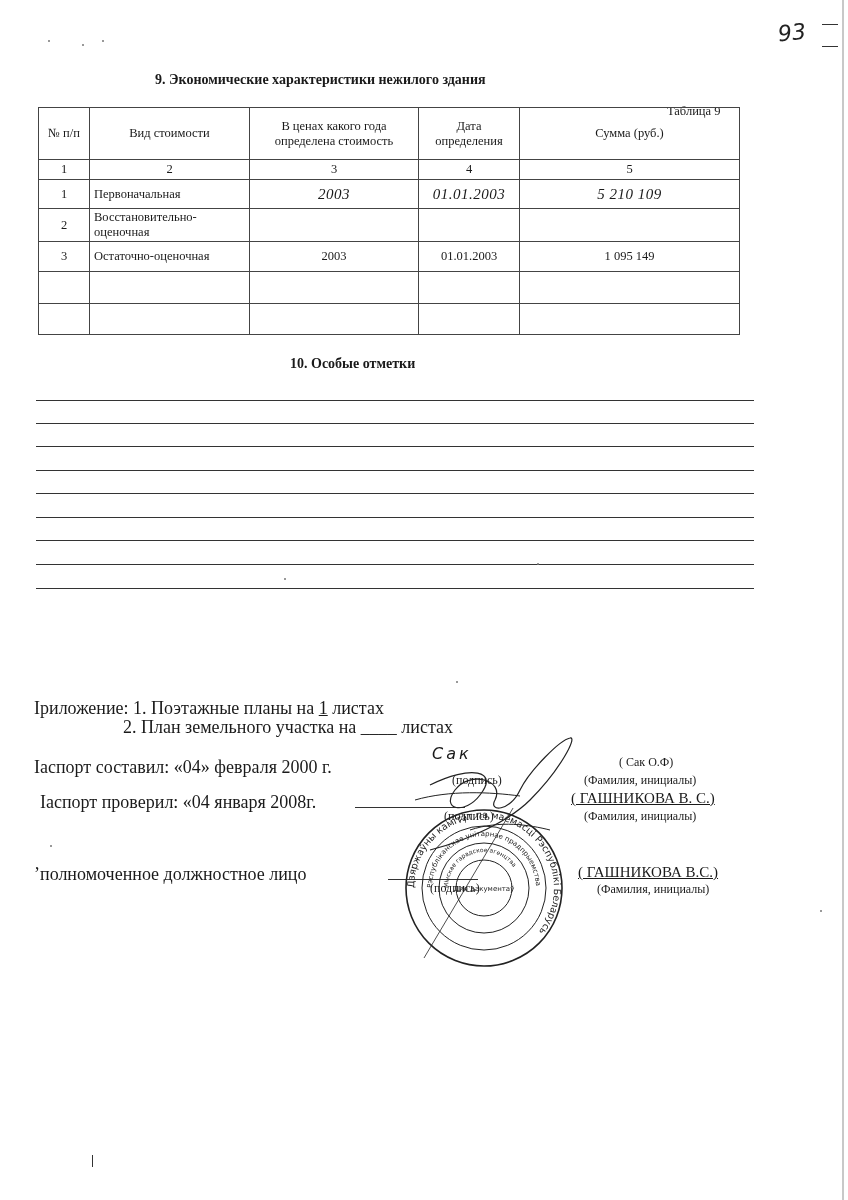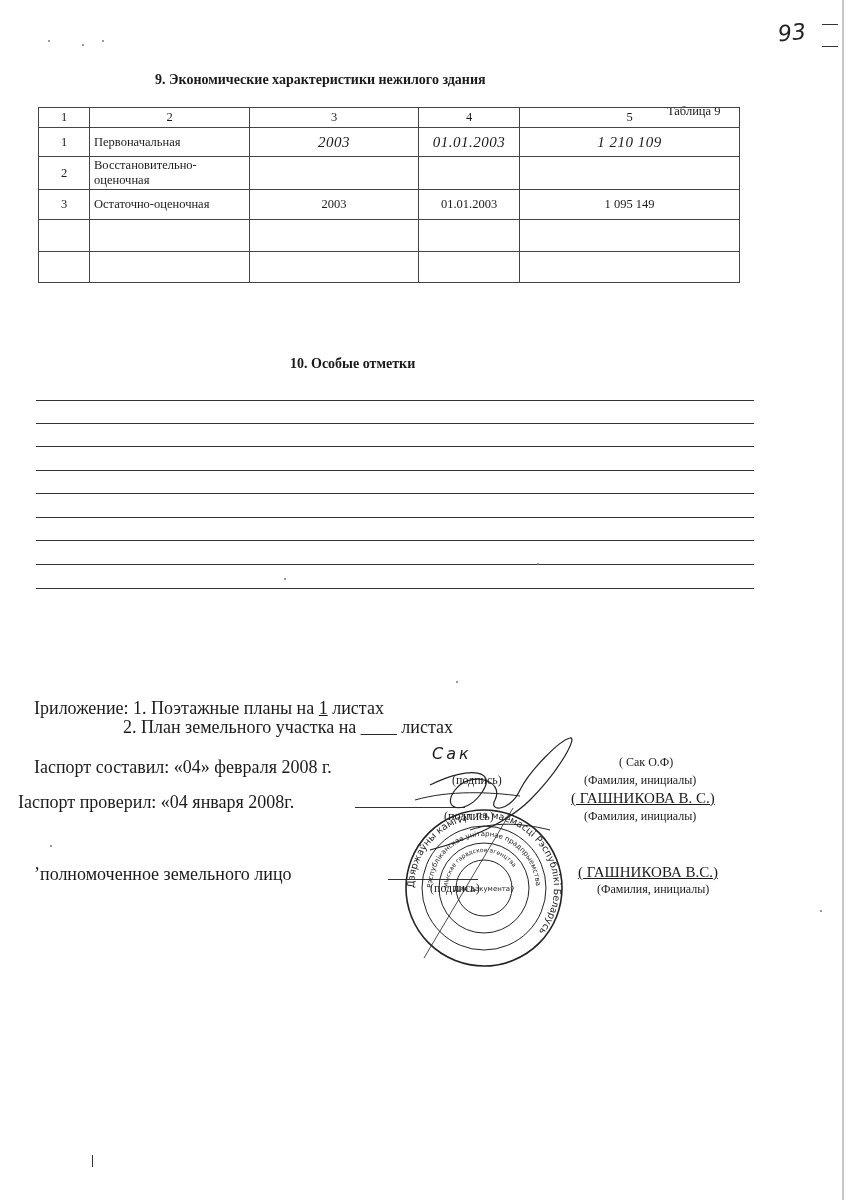--- a/index.html
+++ b/index.html
@@ -45,33 +45,40 @@
 
 <table class="econ">
   <colgroup>
     <col style="width:51px">
       <col style="width:160px">
       <col style="width:169px">
       <col style="width:101px">
       <col style="width:220px">
   </colgroup>
   <tbody>
+      <tr style="height:52px">
+    <td class="c">№ п/п</td>
+    <td class="c">Вид стоимости</td>
+    <td class="c">В ценах какого года определена стоимость</td>
+    <td class="c">Дата определения</td>
+    <td class="c">Сумма  (руб.)</td>
+  </tr>
   <tr style="height:20px">
     <td class="c">1</td>
     <td class="c">2</td>
     <td class="c">3</td>
     <td class="c">4</td>
     <td class="c">5</td>
   </tr>
   <tr style="height:29px">
     <td class="c">1</td>
     <td class="l">Первоначальная</td>
     <td class="c hw">2003</td>
     <td class="c hw">01.01.2003</td>
-    <td class="c hw">1 210 109</td>
+    <td class="c hw">5 210 109</td>
   </tr>
   <tr style="height:33px">
     <td class="c">2</td>
     <td class="l">Восстановительно-оценочная</td>
     <td class="c"></td>
     <td class="c"></td>
     <td class="c"></td>
   </tr>
   <tr style="height:30px">
     <td class="c">3</td>
@@ -115,33 +122,33 @@
   <span>1. Поэтажные планы на</span>
   <span class="u">1</span>
   <span>листах</span>
 </div>
 <div class="abs txt" style="left:123px; top:717px;">
   <span>2. План земельного участка на</span>
   <span>____</span>
   <span>листах</span>
 </div>
 
-<div class="abs txt" style="left:34px; top:757px;">Іаспорт составил:  «04» февраля 2008 г.</div>
+<div class="abs txt" style="left:34px; top:757px;">Іаспорт составил:  «04» февраля 2000 г.</div>
 <div class="abs" style="left:432px; top:744px; font-family:'DejaVu Sans',sans-serif; font-style:italic; font-size:16px; letter-spacing:3px;">Сак</div>
 <div class="abs cap" style="left:452px; top:773px;">(подпись)</div>
 <div class="abs" style="left:619px; top:755px; font-size:12px;">( Сак О.Ф)</div>
 <div class="abs cap" style="left:584px; top:773px;">(Фамилия, инициалы)</div>
 
-<div class="abs txt" style="left:18px; top:792px;">Іаспорт проверил: «04     января  2008г.</div>
+<div class="abs txt" style="left:40px; top:792px;">Іаспорт проверил: «04     января  2008г.</div>
 <div class="sigline" style="left:355px; top:807px; width:110px;"></div>
 <div class="abs cap" style="left:444px; top:809px;">(подпись)</div>
 <div class="abs u" style="left:571px; top:790px; font-size:15px;">( ГАШНИКОВА В. С.)</div>
 <div class="abs cap" style="left:584px; top:809px;">(Фамилия, инициалы)</div>
 
-<div class="abs txt" style="left:34px; top:864px;">ʼполномоченное земельного лицо</div>
+<div class="abs txt" style="left:34px; top:864px;">ʼполномоченное должностное лицо</div>
 <div class="sigline" style="left:388px; top:879px; width:90px;"></div>
 <div class="abs cap" style="left:430px; top:881px;">(подпись)</div>
 <div class="abs u" style="left:578px; top:864px; font-size:15px;">( ГАШНИКОВА В.С.)</div>
 <div class="abs cap" style="left:597px; top:882px;">(Фамилия, инициалы)</div>
 
 <svg class="abs" style="left:410px; top:730px;" width="170" height="130">
   <path d="M20 55 C60 35, 90 40, 70 65 C55 85, 30 80, 45 60 C60 40, 95 50, 85 70 C78 82, 100 82, 110 60 C120 40, 150 10, 160 8 C168 6, 150 40, 120 70 C100 90, 60 110, 20 120" fill="none" stroke="#222" stroke-width="1.2"></path>
   <path d="M5 70 C40 60, 80 62, 110 66" fill="none" stroke="#222" stroke-width="1"></path>
   <path d="M60 100 C90 90, 120 95, 140 100" fill="none" stroke="#222" stroke-width="1"></path>
 </svg>

